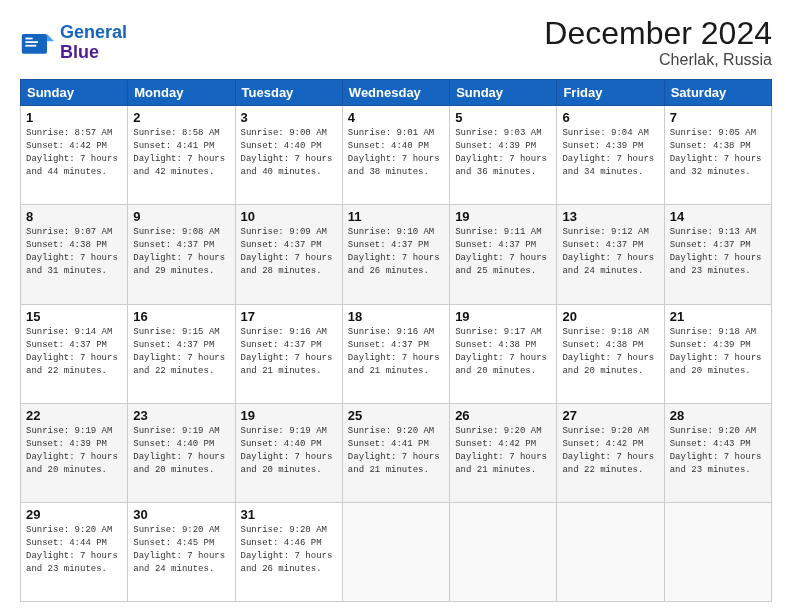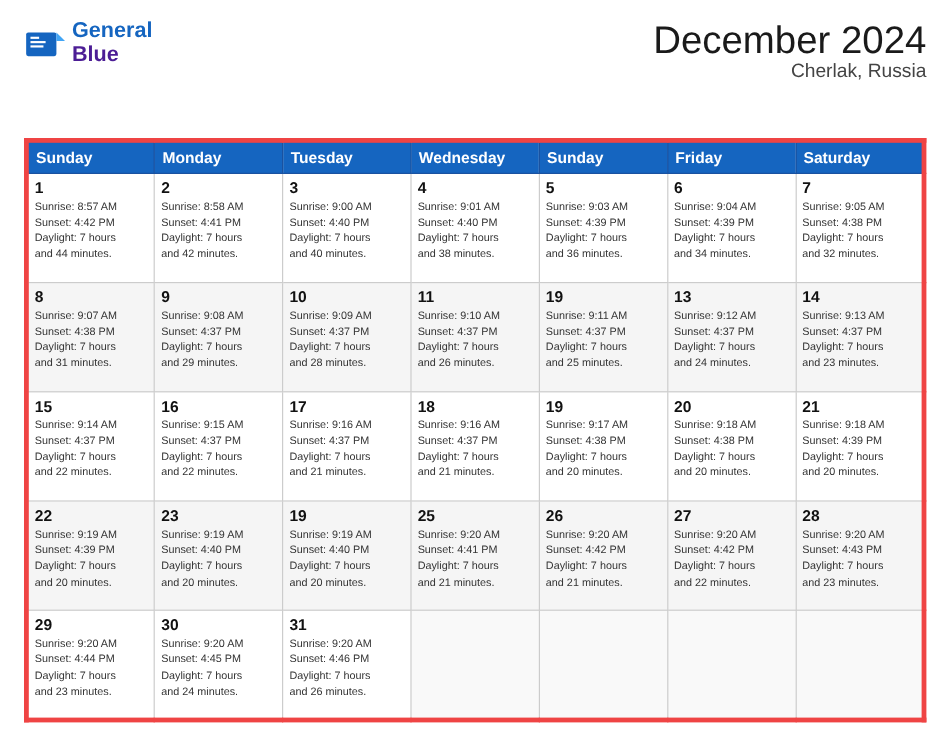--- a/index.html
+++ b/index.html
@@ -13,21 +13,21 @@
     .page {
       width: 792px;
       height: 612px;
       padding: 16px 20px 10px 20px;
       display: flex;
       flex-direction: column;
     }
     .header {
       display: flex;
       justify-content: space-between;
-      align-items: flex-start;
+      align-items: center;
       margin-bottom: 10px;
       gap: 16px;
     }
     .logo {
       display: flex;
       align-items: center;
     }
     .logo-text {
       font-size: 18px;
       font-weight: bold;
@@ -50,25 +50,24 @@
       font-weight: normal;
       color: #1a1a1a;
       line-height: 1.1;
     }
     .location {
       font-size: 16px;
       color: #444;
     }
     .calendar {
       flex: 1;
-      border: 4px solid #ef4444;
+      border: 1px solid #ef4444;
       border-collapse: collapse;
       width: 100%;
       table-layout: fixed;
-      margin-top: 36px;
     }
     .calendar th {
       background-color: #1565c0;
       color: #fff;
       text-align: left;
       padding: 5px 6px;
       font-size: 13px;
       font-weight: bold;
       border: 1px solid #1a52a0;
     }
@@ -88,20 +87,21 @@
       font-size: 13px;
       font-weight: bold;
       color: #111;
       display: block;
       margin-bottom: 2px;
     }
     .cell-text {
       font-size: 9px;
       color: #333;
       line-height: 1.45;
+      font-family: Liberation Mono, monospace;
     }
     .empty-cell {
       background: #f9f9f9 !important;
     }
   </style>
 </head>
 <body>
 
 <div class="page">
   <div class="header">

